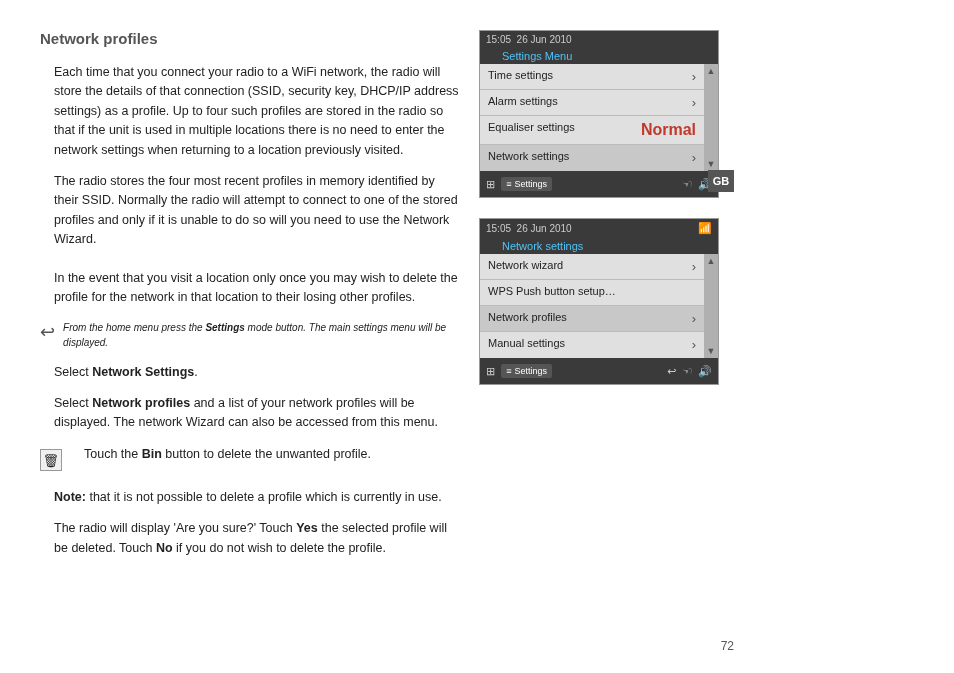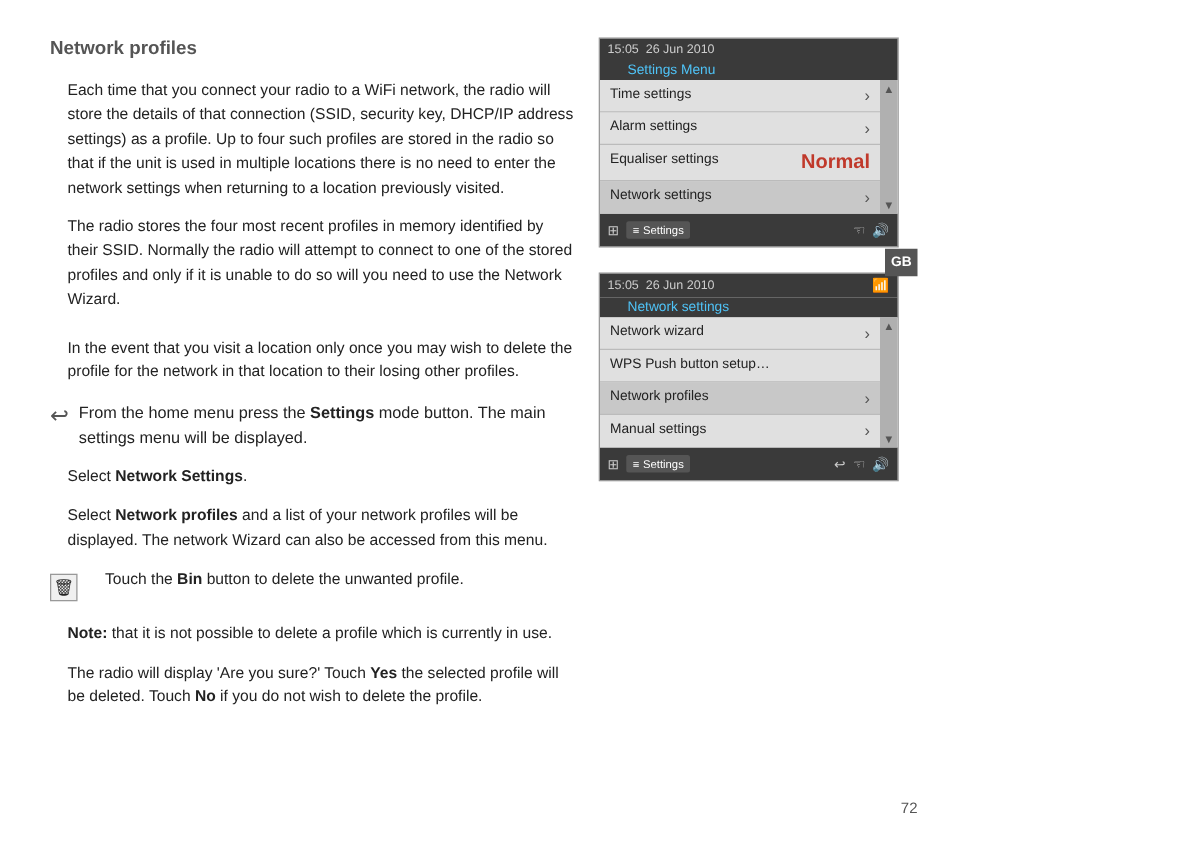--- a/index.html
+++ b/index.html
@@ -56,22 +56,23 @@
     }
 
     .note-icon {
       font-size: 18px;
       margin-top: 1px;
       flex-shrink: 0;
       color: #555;
     }
 
     .note-text {
-      font-size: 13px;
+      font-size: 10px;
       line-height: 1.55;
+      font-style: italic;
     }
 
     .bin-row {
       display: flex;
       align-items: center;
       margin-bottom: 12px;
       gap: 8px;
     }
 
     .bin-icon-box {
@@ -104,21 +105,20 @@
       right: 0px;
       background: #555;
       color: #fff;
       font-size: 11px;
       font-weight: bold;
       width: 26px;
       height: 22px;
       display: flex;
       align-items: center;
       justify-content: center;
-      margin-top: 29px;
     }
 
     
     .device-screen {
       border: 1.5px solid #999;
       background: #e8e8e8;
       width: 240px;
       font-size: 11px;
     }
 

